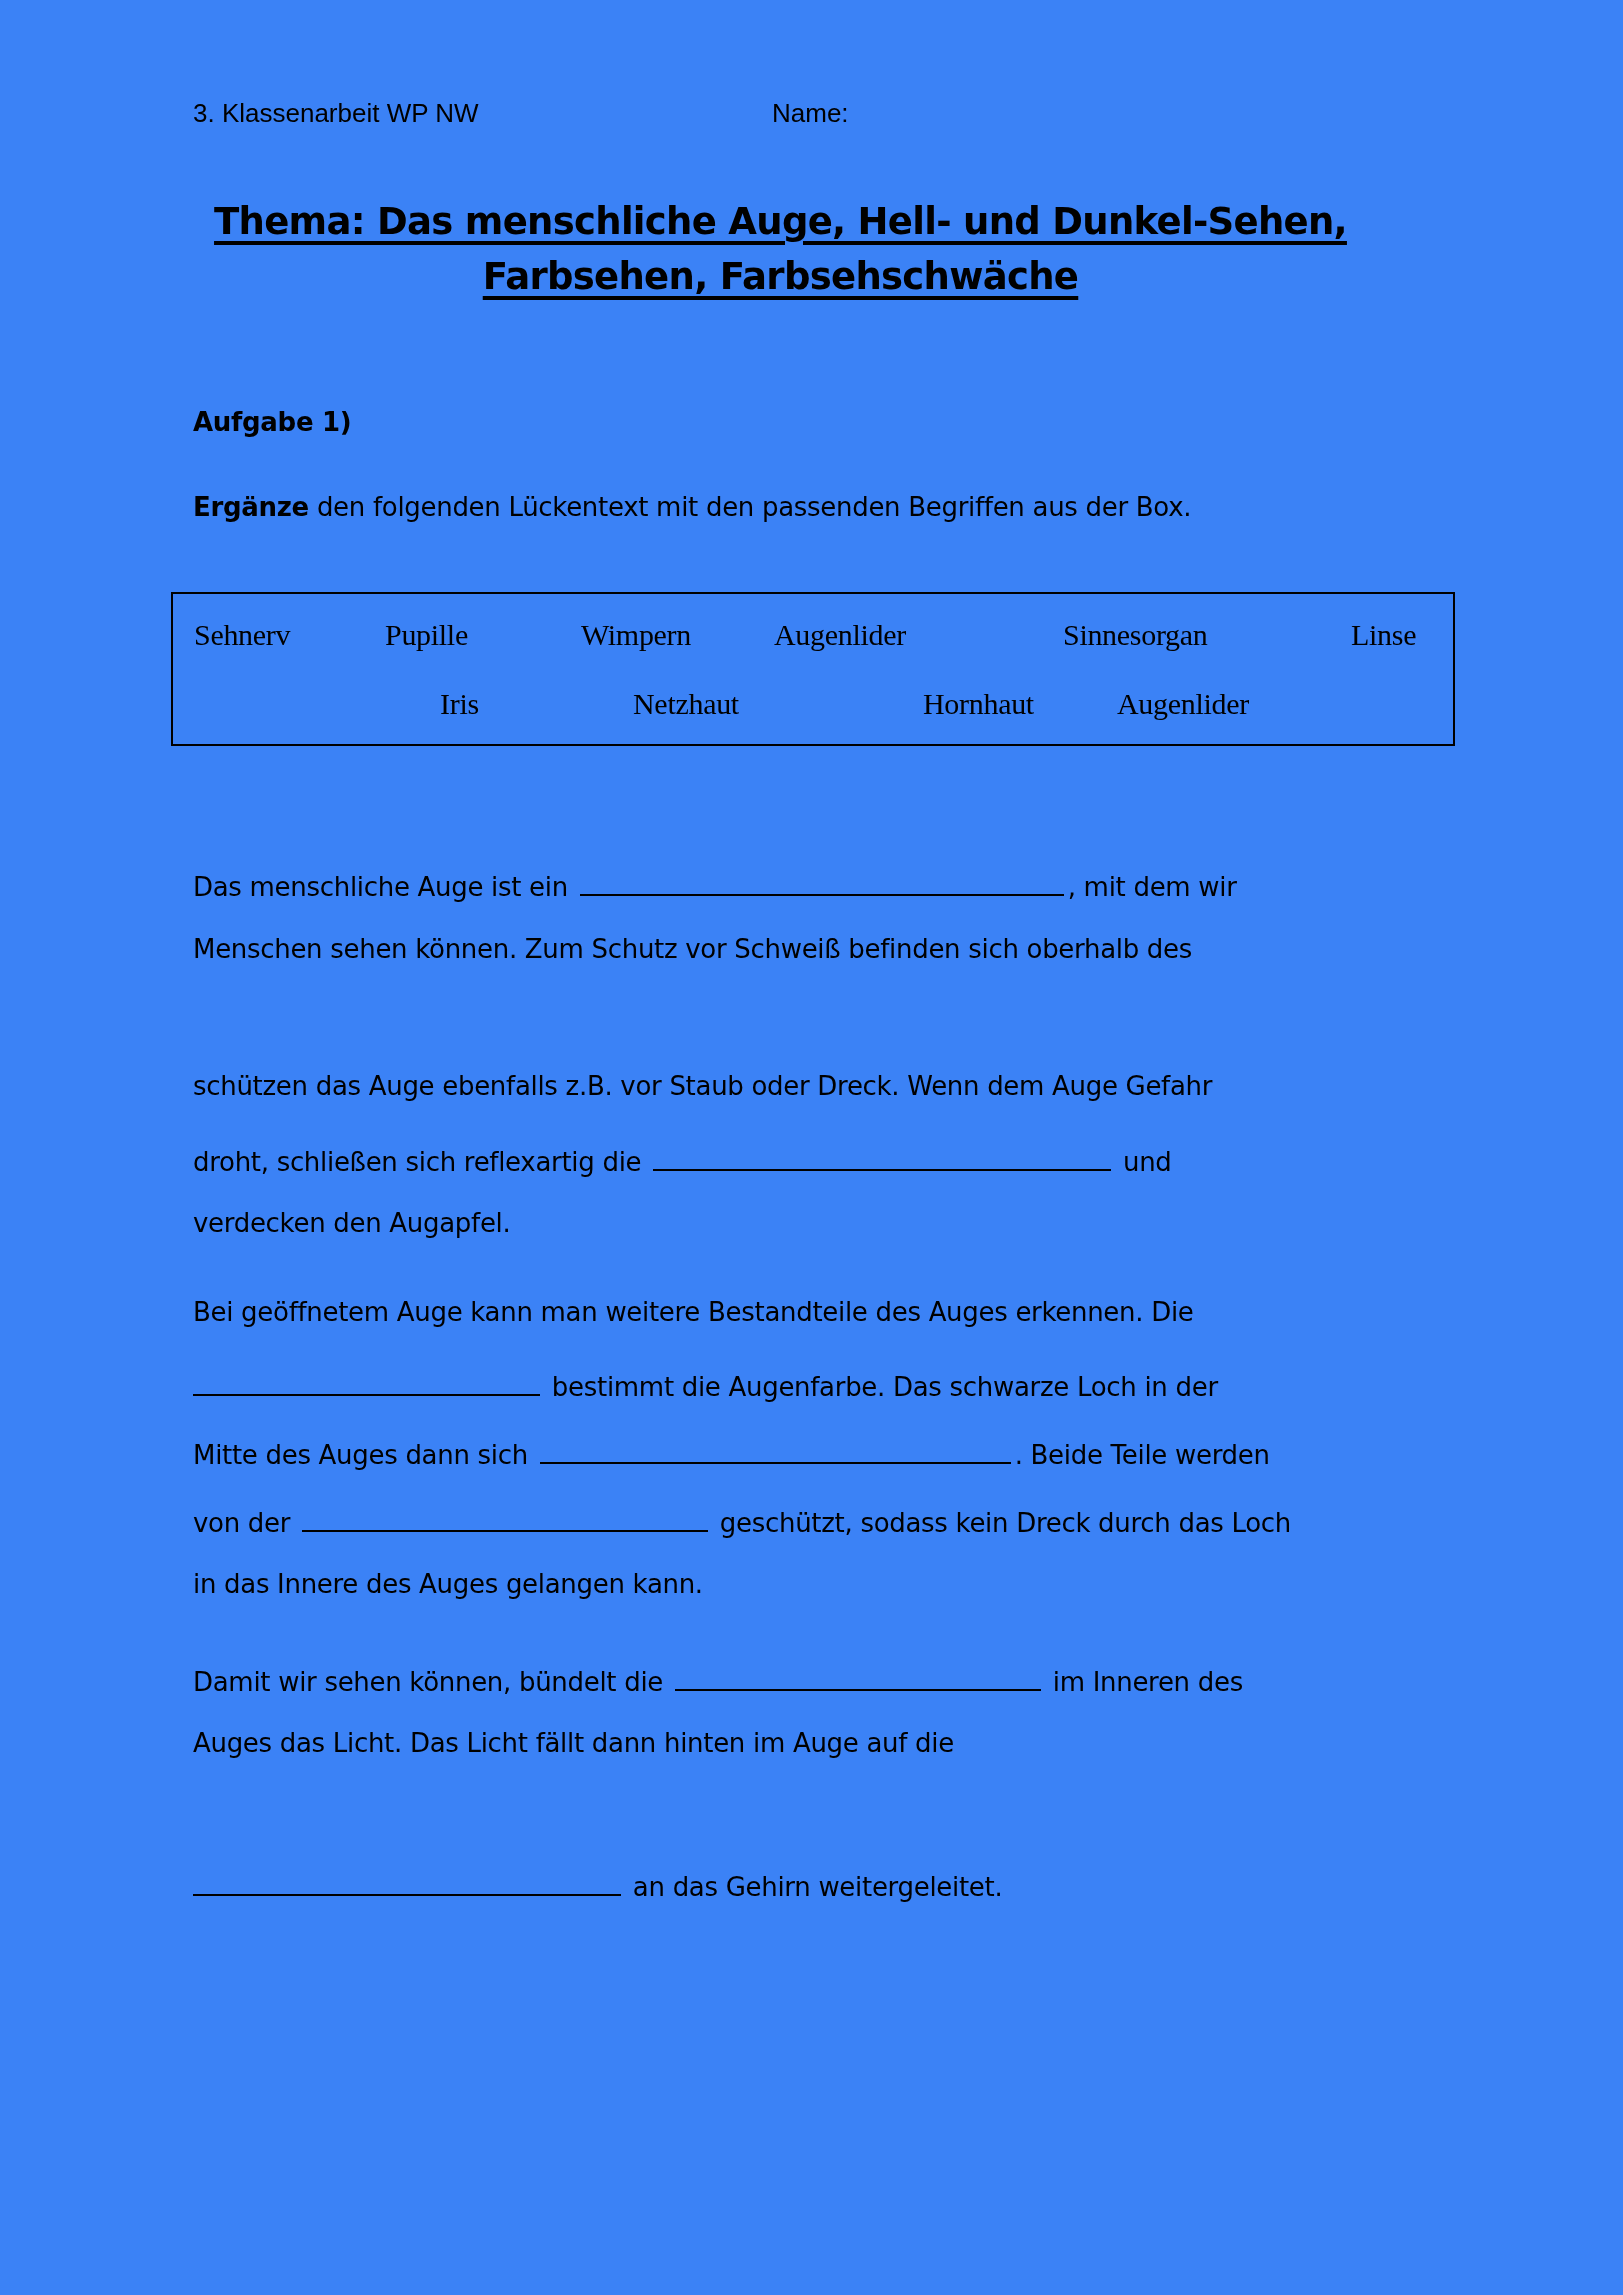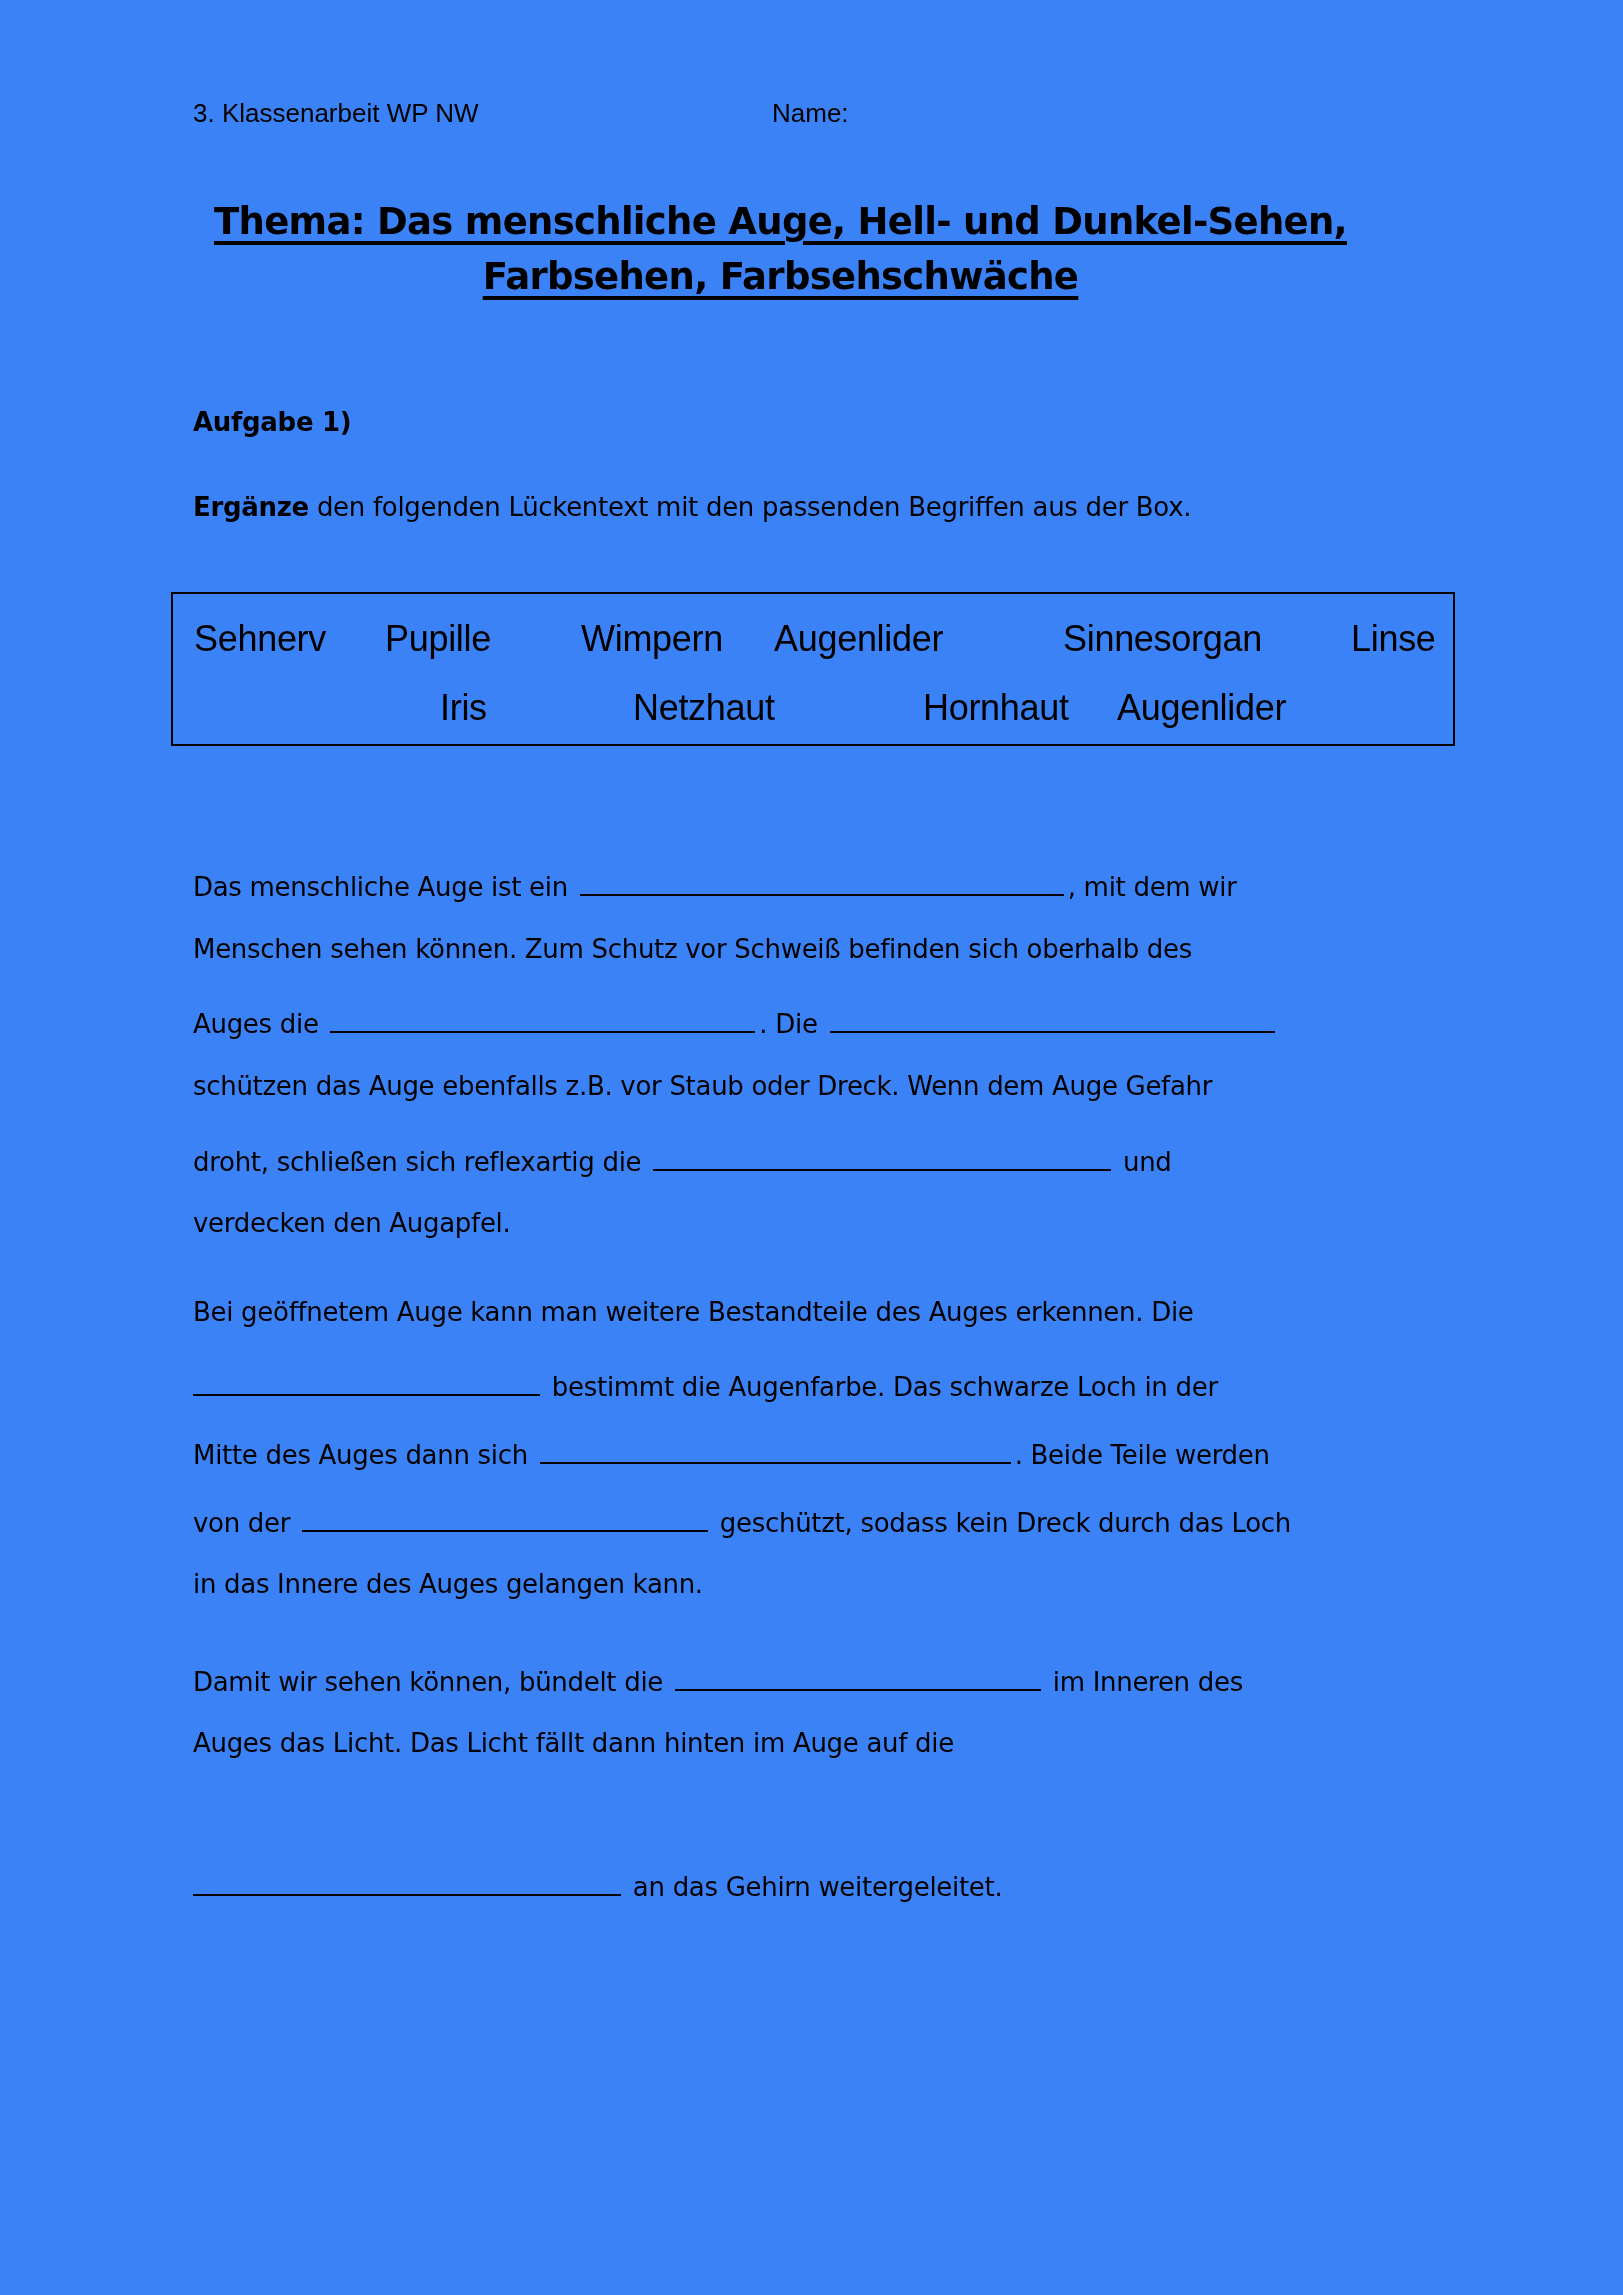--- a/index.html
+++ b/index.html
@@ -4,21 +4,21 @@
   <style>
     html, body { margin: 0; padding: 0; background: #ffffff; }
     body { width: 1623px; height: 2295px; position: relative; overflow: hidden; color: #000; }
     .page { position: absolute; left: 0; top: 0; width: 1623px; height: 2295px; background: #3b82f6; }
     .hdr { position: absolute; font-family: "Liberation Sans", sans-serif; font-size: 26px; top: 98px; white-space: nowrap; }
     .title { position: absolute; left: 0; width: 1561px; text-align: center; font-family: "DejaVu Sans", sans-serif; font-weight: bold; font-size: 37px; white-space: nowrap; letter-spacing: -0.7px; }
     .title span { text-decoration: underline; text-decoration-thickness: 3.9px; text-underline-offset: 6.5px; }
     .line { position: absolute; left: 193px; font-family: "DejaVu Sans", sans-serif; font-size: 26px; white-space: nowrap; letter-spacing: -0.3px; }
     .bold { font-weight: bold; }
     .box { position: absolute; left: 171px; top: 592px; width: 1280px; height: 150px; border: 2.6px solid #000; }
-    .word { position: absolute; font-family: Liberation Sans, sans-serif; font-size: 36px; white-space: nowrap; letter-spacing: -0.3px; }
+    .word { position: absolute; font-family: Liberation Serif, serif; font-size: 30px; white-space: nowrap; letter-spacing: -0.3px; }
     .blank { display: inline-block; border-bottom: 2.6px solid #000; height: 29px; vertical-align: baseline; margin: 0 3.9px; }
   </style>
 </head>
 <body>
 
 <div class="page">
 
   <div class="hdr" style="left:193px;">3. Klassenarbeit WP NW</div>
   <div class="hdr" style="left:772px;">Name:</div>
 
@@ -35,21 +35,20 @@
   <div class="word" style="left:774px; top:618px;">Augenlider</div>
   <div class="word" style="left:1063px; top:618px;">Sinnesorgan</div>
   <div class="word" style="left:1351px; top:618px;">Linse</div>
   <div class="word" style="left:440px; top:687px;">Iris</div>
   <div class="word" style="left:633px; top:687px;">Netzhaut</div>
   <div class="word" style="left:923px; top:687px;">Hornhaut</div>
   <div class="word" style="left:1117px; top:687px;">Augenlider</div>
 
   <div class="line" style="top:865px;"><span>Das menschliche Auge ist ein</span> <span class="blank" style="width:484px;"></span><span>, mit dem wir</span></div>
   <div class="line" style="top:934px;">Menschen sehen können. Zum Schutz vor Schweiß befinden sich oberhalb des</div>
-  <div class="line" style="top:1002px;"><span>Auges die</span> <span class="blank" style="width:425px;"></span><span>. Die</span> <span class="blank" style="width:445px;"></span></div>
   <div class="line" style="top:1071px;">schützen das Auge ebenfalls z.B. vor Staub oder Dreck. Wenn dem Auge Gefahr</div>
   <div class="line" style="top:1140px;"><span>droht, schließen sich reflexartig die</span> <span class="blank" style="width:458px;"></span> <span>und</span></div>
   <div class="line" style="top:1208px;">verdecken den Augapfel.</div>
 
   <div class="line" style="top:1297px;">Bei geöffnetem Auge kann man weitere Bestandteile des Auges erkennen. Die</div>
   <div class="line" style="top:1365px;"><span class="blank" style="width:347px; margin-left:0;"></span> <span>bestimmt die Augenfarbe. Das schwarze Loch in der</span></div>
   <div class="line" style="top:1433px;"><span>Mitte des Auges dann sich</span> <span class="blank" style="width:471px;"></span><span>. Beide Teile werden</span></div>
   <div class="line" style="top:1501px;"><span>von der</span> <span class="blank" style="width:406px;"></span> <span>geschützt, sodass kein Dreck durch das Loch</span></div>
   <div class="line" style="top:1569px;">in das Innere des Auges gelangen kann.</div>
 

